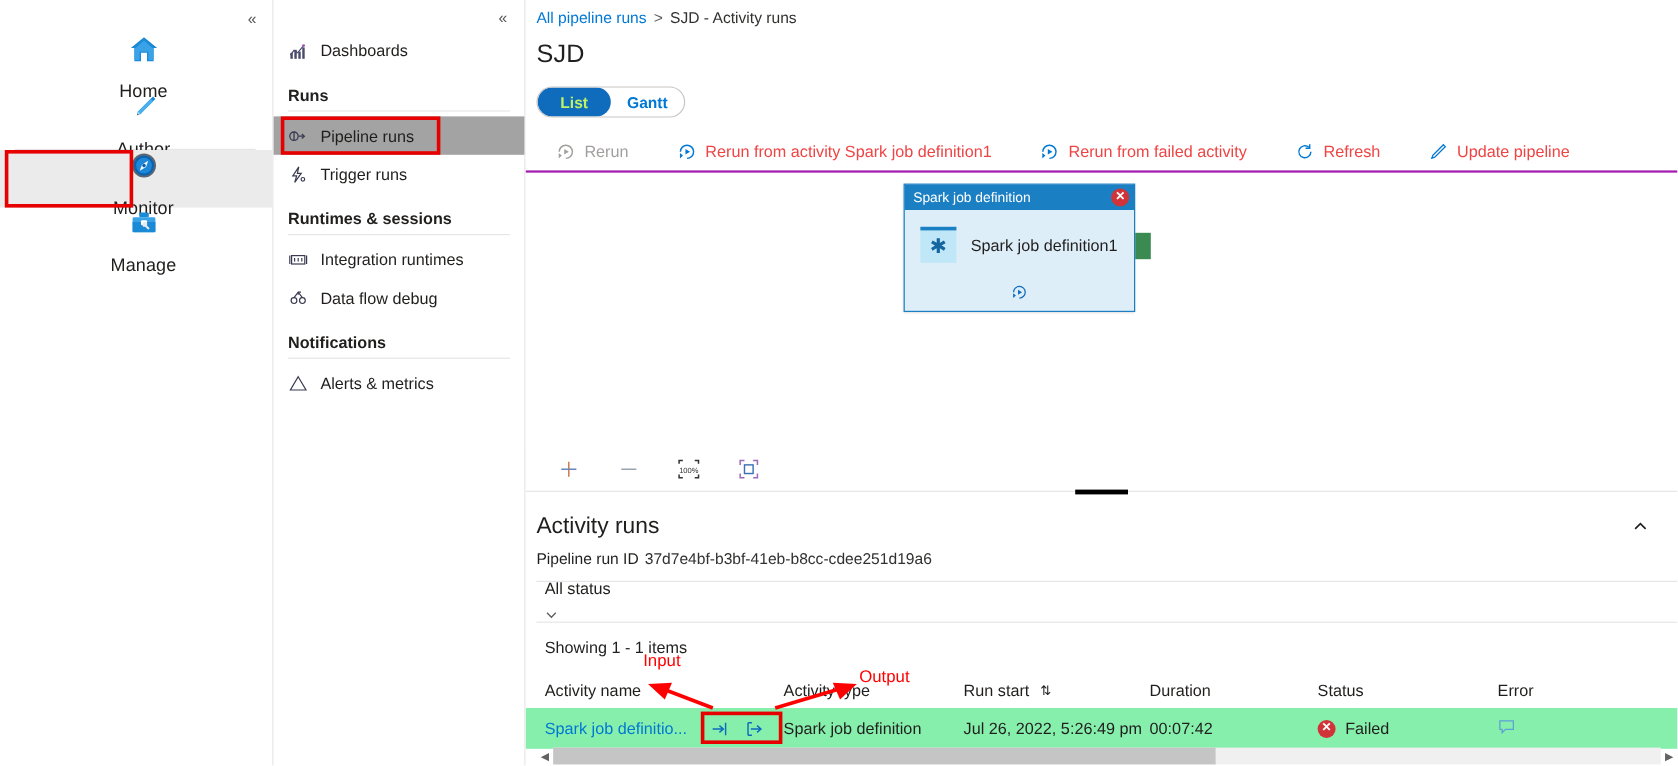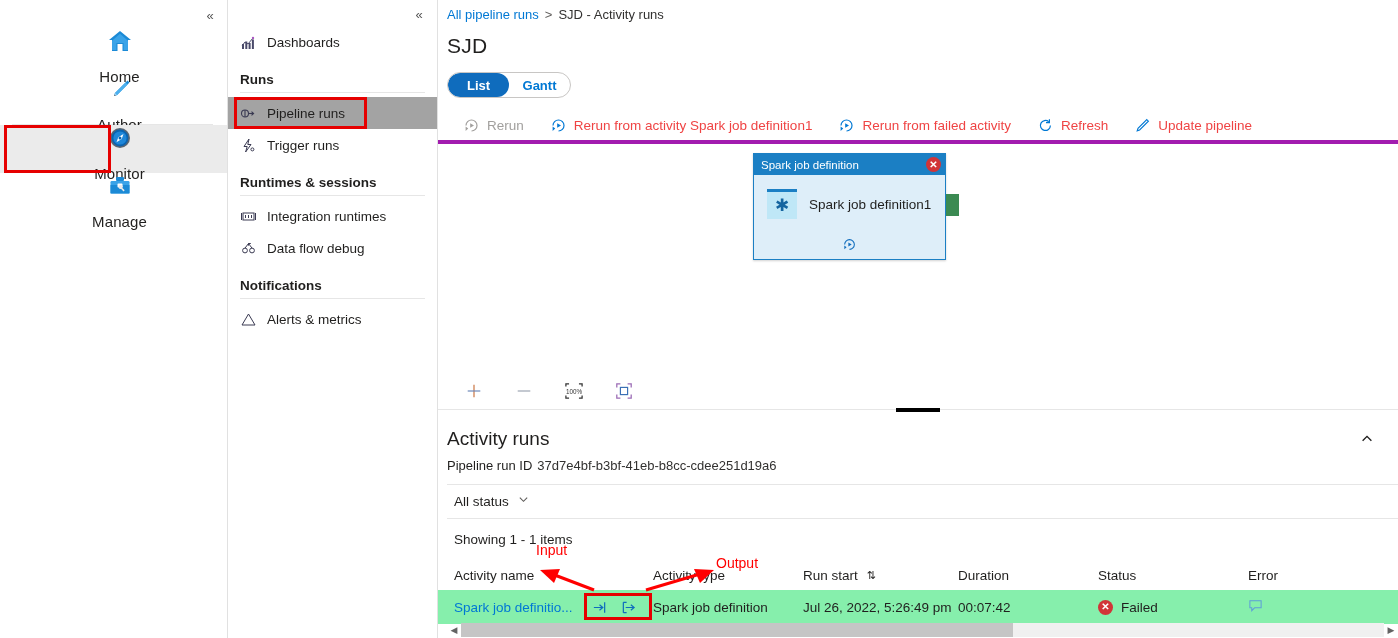--- a/index.html
+++ b/index.html
@@ -105,27 +105,27 @@
     margin: 14px 0 0 9px;
     width: 124px; height: 26px;
     border: 1px solid #c8c6c4; border-radius: 14px;
     display: flex; align-items: stretch; overflow: hidden;
     background: #fff;
   }
   .pivot-opt {
     flex: 1 1 50%; display: flex; align-items: center; justify-content: center;
     font-size: 13px; font-weight: bold; color: #0078d4; cursor: pointer;
   }
-  .pivot-opt.active { background: #0f6cbd; color: #ffffff; border-radius: 14px; }
+  .pivot-opt.active { background: #0f6cbd; color: #bef264; border-radius: 14px; }
 
   .toolbar {
     margin-top: 12px;
     height: 34px; display: flex; align-items: center;
-    padding-left: 14px; gap: 4px;
-    border-bottom: 4px solid #a21caf;
+    padding-left: 14px; gap: 18px;
+    border-bottom: 2px solid #a21caf;
   }
   .tb-btn {
     height: 34px; display: flex; align-items: center; gap: 7px;
     padding: 0 11px; font-size: 13.5px; color: #ef4444; cursor: pointer;
     white-space: nowrap;
   }
   .tb-btn.disabled { color: #a19f9d; cursor: default; }
   .tb-ico { width: 17px; height: 17px; flex: 0 0 17px; display: block; }
 
   
@@ -199,21 +199,21 @@
   }
   .ar-runid .lbl { color: #201f1e; }
   .ar-runid .val { color: #323130; margin-left: 5px; }
   .ar-rule { height: 1px; background: #e6e6e6; margin: 11px 0 0 9px; }
 
   .filterbar {
     height: 33px; display: flex; align-items: center; padding-left: 16px;
   }
   .filter-pill {
     display: flex; align-items: flex-start; gap: 9px;
-    font-size: 13.5px; color: #201f1e; cursor: pointer;
+    font-size: 13.5px; color: #201f1e; cursor: pointer; flex-direction: column;
   }
   .filter-caret { font-size: 9px; color: #605e5c; }
   .filter-rule { height: 1px; background: #e6e6e6; margin-left: 9px; }
 
   .showing {
     font-size: 13.5px; color: #201f1e; padding: 13px 0 0 16px;
   }
 
   .tbl { width: 100%; margin-top: 13px; }
   .tr { display: flex; align-items: center; }

